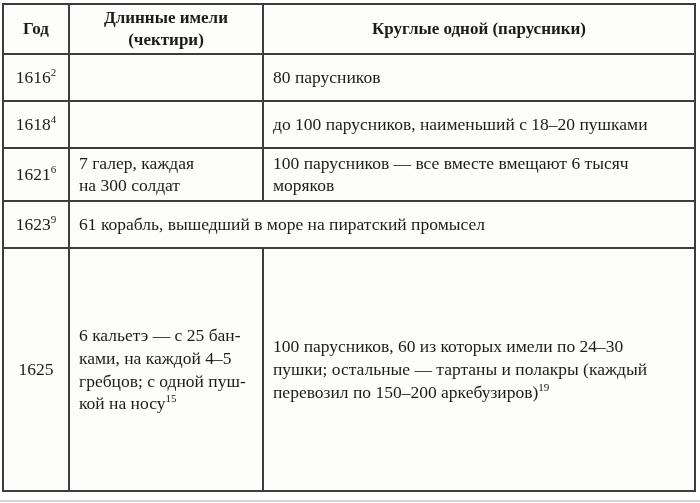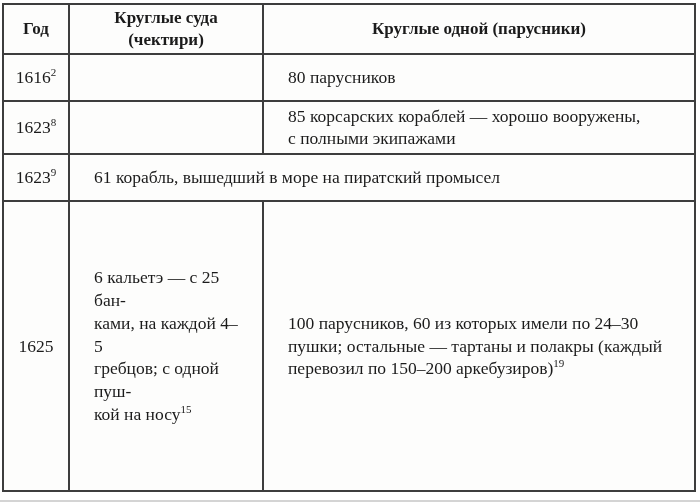--- a/index.html
+++ b/index.html
@@ -37,21 +37,21 @@
     line-height: 1.28;
     padding: 2px 4px;
   }
   td.year-cell {
     text-align: center;
     font-size: 17.5px;
     padding: 12px 2px;
   }
   td.content-cell {
     font-size: 17.5px;
-    padding: 3px 24px;
+    padding: 3px 9px;
     white-space: pre-line;
     line-height: 1.3;
     text-align: left;
   }
   sup {
     font-size: 11px;
     line-height: 0;
     vertical-align: super;
   }
   .bottom-rule {
@@ -69,36 +69,42 @@
 
 <table class="ships-table">
   <colgroup>
     <col style="width:66px">
     <col style="width:194px">
     <col>
   </colgroup>
   <thead>
     <tr style="height:48px">
       <th>Год</th>
-      <th>Круглые суда
+      <th>Длинные имели
 (чектири)</th>
       <th>Круглые одной (парусники)</th>
     </tr>
   </thead>
   <tbody>
     <tr style="height:37px">
       <td class="year-cell"><span>1616</span><sup>2</sup></td>
       <td class="content-cell"><span></span></td>
       <td class="content-cell"><span>80 парусников</span></td>
     </tr>
+    <tr style="height:30px">
+      <td class="year-cell"><span>1618</span><sup>4</sup></td>
+      <td class="content-cell"><span></span></td>
+      <td class="content-cell"><span>до 100 парусников, наименьший с 18–20 пушками</span></td>
+    </tr>
     <tr style="height:50px">
-      <td class="year-cell"><span>1623</span><sup>8</sup></td>
-      <td class="content-cell"><span></span></td>
-      <td class="content-cell"><span>85 корсарских кораблей — хорошо вооружены,
-с полными экипажами</span></td>
+      <td class="year-cell"><span>1621</span><sup>6</sup></td>
+      <td class="content-cell"><span>7 галер, каждая
+на 300 солдат</span></td>
+      <td class="content-cell"><span>100 парусников — все вместе вмещают 6 тысяч
+моряков</span></td>
     </tr>
     <tr style="height:30px">
       <td class="year-cell"><span>1623</span><sup>9</sup></td>
       <td class="content-cell" colspan="2"><span>61 корабль, вышедший в море на пиратский промысел</span></td>
     </tr>
     <tr>
       <td class="year-cell"><span>1625</span><sup></sup></td>
       <td class="content-cell"><span>6 кальетэ — с 25 бан-
 ками, на каждой 4–5
 гребцов; с одной пуш-

